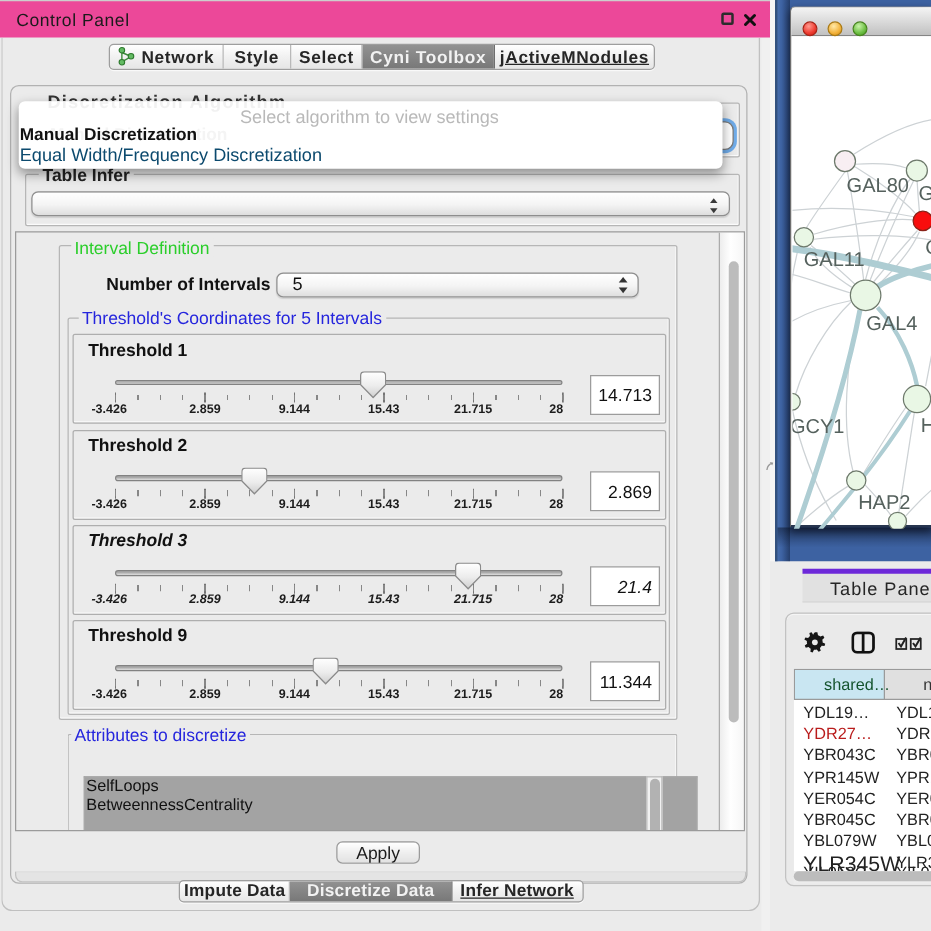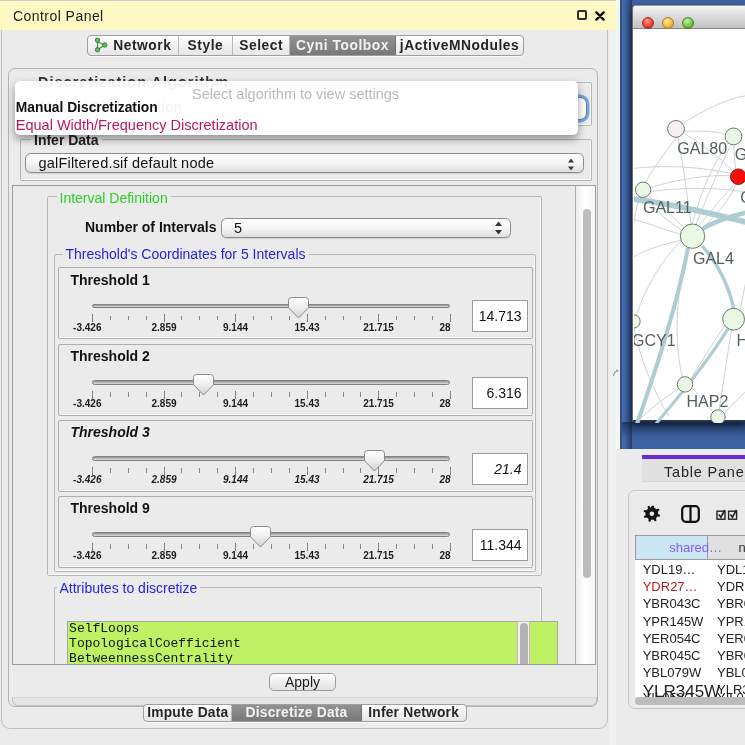--- a/index.html
+++ b/index.html
@@ -4,30 +4,30 @@
 <style>
 * { margin:0; padding:0; box-sizing:border-box; }
 html,body { width:745px; height:745px; overflow:hidden; background:#ebebeb;
   font-family:"Liberation Sans", sans-serif; }
 .abs { position:absolute; }
 #stage { position:relative; width:745px; height:745px; }
 
 #cpwin { left:0; top:0; width:616px; height:745px; background:#ebebeb; }
 #cpframe { left:1px; top:30px; width:606.7px; height:699px; border:1px solid #c0c0c0;
   border-radius:0 0 9px 9px; border-top:none; }
-#cptitle { left:0; top:0; width:616px; height:30px; background:#fef9c3;
+#cptitle { left:0; top:0; width:616px; height:30px; background:#ec4899;
   border-top:1px solid #cdcdcd; }
 #cptitle .t { position:absolute; left:13px; top:7px; font-size:14px; letter-spacing:0.45px; color:#1b1b1b; }
 #floatbtn { left:577px; top:10px; width:10px; height:10px; border:2px solid #2c2c2c; border-radius:2px; }
 
 .seg { display:flex; border:1px solid #9e9e9e; border-radius:4px; overflow:hidden;
   background:linear-gradient(#ffffff,#f1f1f1 50%,#e6e6e6); box-shadow:0 1px 0 rgba(255,255,255,.7); }
 .seg .s { display:flex; align-items:center; justify-content:center;
   border-right:1px solid #b9b9b9; color:#262626; white-space:nowrap; }
-.seg .s:last-child { border-right:none; }
+.seg .s:last-child { border-right:none;text-decoration:underline; }
 .seg .sel { background:linear-gradient(#929292,#787878); color:#f2f2f2;
   border-right-color:#6e6e6e; }
 
 #panelB { left:8px; top:68px; width:589.5px; height:639px; border:1px solid #b2b2b2;
   border-radius:7px; background:#ebebeb; }
 
 .grp { position:absolute; border:1px solid #b6b6b6; border-radius:2px;
   box-shadow:inset 0 -1px 0 rgba(255,255,255,.8), inset -1px 0 0 rgba(255,255,255,.5); }
 .grpTitle { position:absolute; background:#ebebeb; padding:0 3px; font-size:14px; line-height:14px; }
 
@@ -48,22 +48,22 @@
 .ticksMajor { position:absolute; left:33px; top:46px; width:359px; height:8px;
   background:repeating-linear-gradient(to right,#757575 0 1px,transparent 1px 71.6px); }
 .tlabels { position:absolute; top:53.5px; left:0; width:100%; height:11px;
   font-size:10px; font-weight:bold; color:#1c1c1c; }
 .tlabels span { position:absolute; transform:translateX(-50%); }
 .thumb { position:absolute; top:29px; width:21px; height:22px; }
 .vbox { position:absolute; left:412.5px; top:32px; width:56px; height:32px;
   background:#fff; border:1px solid #9c9c9c; }
 .vbox span { position:absolute; right:5px; top:7px; font-size:14px; color:#111; }
 
-#numlist { left:65.6px; top:620.5px; width:491px; height:45px; background:#bef264;
-  border:1px solid #a8a8a8; border-bottom:none; overflow:hidden;font-family:Liberation Mono, monospace; }
+#numlist { left:65.6px; top:620.5px; width:491px; height:45px; background:#a3a3a3;
+  border:1px solid #a8a8a8; border-bottom:none; overflow:hidden; }
 #numlist div { font-size:13px; color:#111; padding-left:1.5px; height:14.9px; line-height:14.9px; }
 
 #applyBtn { left:268.7px; top:672.8px; width:67.6px; height:18.2px;
   border:1px solid #9b9b9b; border-radius:5px; background:linear-gradient(#ffffff,#efefef 50%,#e2e2e2);
   font-size:14px; color:#1c1c1c; text-align:center; line-height:17.5px; }
 
 #bluedesk { left:620px; top:0; width:125px; height:449px; background:#3d62a2;
   border-left:2px solid #33517e; }
 #netwin { left:632px; top:5px; width:113px; height:417px; background:#fff;
   border-bottom:2px solid #27354f;
@@ -110,23 +110,22 @@
 
   <div class="abs" id="panelB"></div>
 
   <div class="grp" style="left:20px;top:82px;width:572px;height:44px;"></div>
   <div class="grpTitle" style="left:35px;top:74.5px;font-size:14.5px;font-weight:bold;letter-spacing:1px;color:#333;">Discretization Algorithm</div>
 
   <div class="abs" style="left:30px;top:97px;width:557px;height:22.5px;border-radius:7px;
        background:#fff;border:1px solid #7a7a7a;box-shadow:0 0 0 2.5px #6fabe8;"></div>
 
   <div class="grp" style="left:20px;top:139px;width:572px;height:42px;"></div>
-  <div class="grpTitle" style="left:31px;top:132.5px;font-size:14px;font-weight:bold;color:#222;">Infer Data</div>
+  <div class="grpTitle" style="left:31px;top:132.5px;font-size:14px;font-weight:bold;color:#222;">Table Infer</div>
   <div class="combo" style="left:25px;top:152.5px;width:559.3px;height:20.8px;">
-    <span class="v">galFiltered.sif default node</span>
     <svg style="right:8px;top:4px;" width="8" height="13" viewBox="0 0 8 13">
       <path d="M4 0.5 L7 4.4 L1 4.4 Z" fill="#3a3a3a"></path>
         <path d="M4 12.5 L7 8.6 L1 8.6 Z" fill="#3a3a3a"></path>
     </svg>
   </div>
 
   <div class="abs" style="left:11.5px;top:184.8px;width:584.8px;height:480.7px;
        border:1px solid #9b9b9b;background:#ebebeb;overflow:hidden;">
     <div style="position:absolute;left:0;top:0;width:564.8px;height:480.7px;overflow:hidden;" id="viewport">
 
@@ -189,21 +188,21 @@
           <defs>
                 <linearGradient id="thg2" x1="0" y1="0" x2="0" y2="1">
             <stop offset="0" stop-color="#ffffff"></stop>
                   <stop offset="0.55" stop-color="#ececec"></stop>
                   <stop offset="1" stop-color="#cfcfcf"></stop>
           </linearGradient>
               </defs>
           <path d="M3.5 0.5 h14 q3 0 3 3 v7.2 L10.5 21 L0.5 10.7 v-7.2 q0 -3 3 -3 z" fill="url(#thg2)" stroke="#8a8a8a" stroke-width="1"></path>
         </svg></div>
         <div class="vbox">
-            <span>6.316</span>
+            <span>2.869</span>
           </div>
       </div>
       <div class="tbox" style="top:234.0px;font-style:italic;">
         <div class="lbl">Threshold 3</div>
         <div class="track"></div>
         <div class="ticksMajor"></div>
         <div class="ticksMinor"></div>
         <div class="tlabels">
           <span style="left:28.3px;">-3.426</span>
             <span style="left:105px;">2.859</span>
@@ -251,21 +250,20 @@
         </svg></div>
         <div class="vbox">
             <span>11.344</span>
           </div>
       </div>
 
       <div class="grp" style="left:41px;top:401.7px;width:488.9px;height:90px;border-bottom:none;"></div>
       <div class="grpTitle" style="left:44px;top:395px;color:#2525dd;">Attributes to discretize</div>
       <div class="abs" id="numlist" style="left:54.1px;top:435.7px;">
         <div>SelfLoops</div>
-          <div>TopologicalCoefficient</div>
           <div>BetweennessCentrality</div>
       </div>
 
       <div class="abs" style="left:504.5px;top:435.7px;width:12.5px;height:45px;background:#f1f1f1;border:1px solid #bbb;border-bottom:none;"></div>
       <div class="abs" style="left:507px;top:437.5px;width:8.5px;height:43.2px;background:#b2b2b2;border-radius:4px 4px 0 0;"></div>
     </div>
 
     <div style="position:absolute;right:0;top:0;width:20px;height:480.7px;
          background:linear-gradient(to right,#ededed,#ffffff 45%,#f6f6f6);border-left:1px solid #ababab;"></div>
     <div style="position:absolute;right:4.8px;top:23.2px;width:8px;height:369px;background:#bcbcbc;border-radius:4.5px;"></div>
@@ -277,21 +275,21 @@
     <div class="s" style="width:88.9px;">Impute Data</div>
     <div class="s sel" style="width:130px;">Discretize Data</div>
     <div class="s" style="width:104.7px;">Infer Network</div>
   </div>
 
   <div class="abs" style="left:15.3px;top:80.6px;width:562.7px;height:54.8px;background:#fff;
        border-radius:5px;box-shadow:0 4px 9px rgba(0,0,0,.4);overflow:hidden;">
     <div style="position:absolute;left:22.7px;top:-7.1px;font-size:14.5px;font-weight:bold;letter-spacing:1px;color:#f1f1f1;">Discretization Algorithm</div>
     <div style="position:absolute;left:24.7px;top:19px;font-size:13.8px;font-weight:bold;color:#f4f4f4;">Manual Discretization</div>
     <div style="position:absolute;left:0.5px;top:19px;font-size:13.8px;font-weight:bold;color:#111;">Manual Discretization</div>
-    <div style="position:absolute;left:0.5px;top:36.8px;font-size:14.5px;color:#be185d;">Equal Width/Frequency Discretization</div>
+    <div style="position:absolute;left:0.5px;top:36.8px;font-size:14.5px;color:#0c4a6e;">Equal Width/Frequency Discretization</div>
   </div>
   <div class="abs" style="left:192px;top:85.8px;width:220px;font-size:14.5px;color:#b9b9b9;">Select algorithm to view settings</div>
 
   <svg class="abs" style="left:611.5px;top:368px;" width="8" height="9" viewBox="0 0 8 9">
     <path d="M1.5 8 Q2 3.5 6 2.5" fill="none" stroke="#999" stroke-width="1.1"></path>
     <path d="M3.8 1.6 L6.6 2.1 L5.7 4.4" fill="#999"></path>
   </svg>
 
   <div class="abs" id="bluedesk"></div>
   <div class="abs" style="left:622px;top:0;width:10px;height:449px;
@@ -376,21 +374,21 @@
       <g fill="none" stroke="#222" stroke-width="1.4">
         <rect x="1" y="2.2" width="8" height="8"></rect>
           <rect x="12.6" y="2.2" width="8" height="8"></rect>
         <path d="M2.8 5.4 L4.8 8.2 L8.9 1" stroke-width="1.6"></path>
           <path d="M14.4 5.4 L16.4 8.2 L20.5 1" stroke-width="1.6"></path>
       </g>
     </svg>
     <div class="abs" style="left:5.6px;top:44px;width:125px;height:161.5px;overflow:hidden;">
     <div style="position:absolute;left:0;top:0;width:73.4px;height:25px;background:#c9e6f2;border:1px solid #9a9a9a;"></div>
     <div style="position:absolute;left:73.4px;top:0;width:60px;height:25px;background:#e0e0e0;border:1px solid #9a9a9a;border-left:none;"></div>
-    <div style="position:absolute;left:14px;top:5px;width:94px;text-align:center;font-size:13px;color:#8b5cf6;">shared…</div>
+    <div style="position:absolute;left:4px;top:5px;width:94px;text-align:center;font-size:13px;color:#14532d;">shared…</div>
     <div style="position:absolute;left:104px;top:5px;font-size:13px;color:#333;">na</div>
     <div style="position:absolute;left:0;top:25px;width:125px;height:140px;background:#fff;"></div>
     <div style="position:absolute;left:8.1px;top:26.9px;font-size:13px;color:#222;">YDL19…</div>
     <div style="position:absolute;left:82.4px;top:26.9px;font-size:13px;color:#222;">YDL1</div>
     <div style="position:absolute;left:8.1px;top:44.1px;font-size:13px;color:#b91c1c;">YDR27…</div>
     <div style="position:absolute;left:82.4px;top:44.1px;font-size:13px;color:#222;">YDR2</div>
     <div style="position:absolute;left:8.1px;top:61.3px;font-size:13px;color:#222;">YBR043C</div>
     <div style="position:absolute;left:82.4px;top:61.3px;font-size:13px;color:#222;">YBR0</div>
     <div style="position:absolute;left:8.1px;top:78.5px;font-size:13px;color:#222;">YPR145W</div>
     <div style="position:absolute;left:82.4px;top:78.5px;font-size:13px;color:#222;">YPR1</div>

